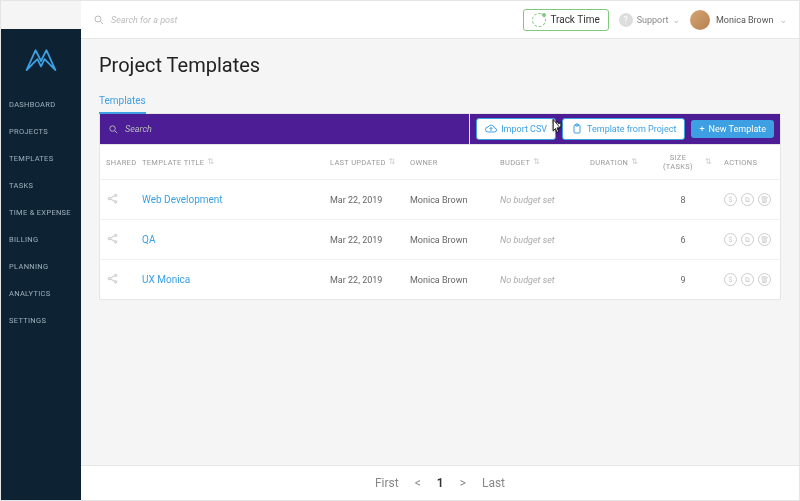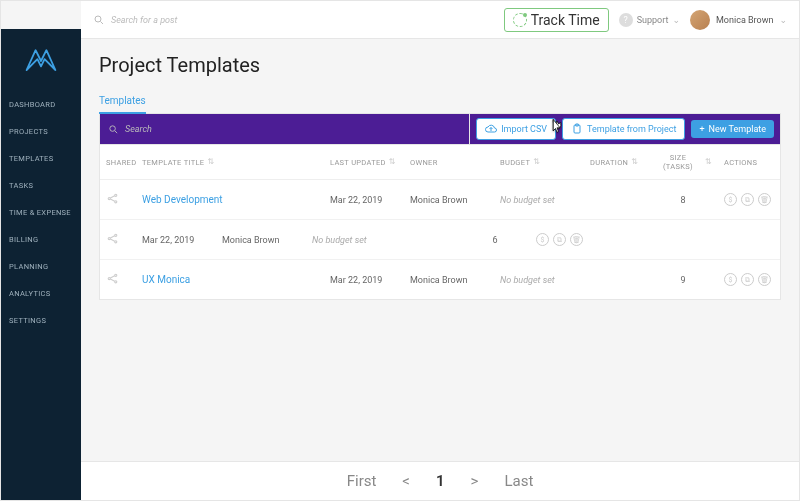--- a/index.html
+++ b/index.html
@@ -6,21 +6,21 @@
 body { background:#fff; width:800px; height:501px; overflow:hidden; font-size:10px; color:#333; }
 .app { display:flex; height:100%; border:1px solid #e5e5e5; background:#f5f5f5; }
 .sidebar { width:80px; background:#0d2233; color:#a8b3bb; display:flex; flex-direction:column; align-items:center; padding:14px 0; flex-shrink:0;margin-top:28px; }
 .logo { width:36px; height:36px; margin-bottom:18px; }
 .nav { display:flex; flex-direction:column; gap:12px; width:100%; }
 .nav-item { font-size:7.5px; letter-spacing:0.3px; color:#9fb1bd; cursor:pointer; padding:3px 8px; text-align:left; }
 .main { flex:1; display:flex; flex-direction:column; background:#f5f5f5; min-width:0; }
 .topbar { height:38px; background:#fff; border-bottom:1px solid #e6e6e6; display:flex; align-items:center; padding:0 12px; gap:10px; }
 .search-top { display:flex; align-items:center; gap:6px; color:#bbb; font-style:italic; font-size:9px; flex:1; }
 .search-top svg { width:12px; height:12px; }
-.track-time { display:flex; align-items:center; gap:4px; border:1px solid #7fc97f; border-radius:3px; padding:3px 8px; font-size:14px; color:#333; background:#fff; cursor:pointer; }
+.track-time { display:flex; align-items:center; gap:4px; border:1px solid #7fc97f; border-radius:3px; padding:3px 8px; font-size:10px; color:#333; background:#fff; cursor:pointer; }
 .clock-dot { width:14px; height:14px; border:1px dashed #7fc97f; border-radius:50%; position:relative; }
 .clock-dot::after { content:""; position:absolute; right:-1px; top:-1px; width:4px; height:4px; background:#7fc97f; border-radius:50%; }
 .support { display:flex; align-items:center; gap:4px; color:#888; font-size:9px; cursor:pointer; }
 .q-icon { width:14px; height:14px; background:#ddd; border-radius:50%; color:#fff; display:flex; align-items:center; justify-content:center; font-size:9px; }
 .user { display:flex; align-items:center; gap:6px; font-size:9px; color:#555; cursor:pointer; }
 .avatar { width:20px; height:20px; border-radius:50%; background:linear-gradient(135deg,#d4a574,#b88050); }
 .chev { color:#bbb; font-size:9px; }
 .content { padding:14px 18px 0 18px; display:flex; flex-direction:column; flex:1; min-height:0; }
 h1 { font-size:20px; font-weight:400; color:#222; margin-bottom:12px; }
 .tabs { display:flex; gap:16px; border-bottom:1px solid #e6e6e6; margin-bottom:0; }
@@ -51,21 +51,21 @@
 .trow:last-child { border-bottom:none; }
 .td { padding:4px 6px; }
 .shared-icn { color:#ccc; }
 .title-link { color:#3da0e3; cursor:pointer; font-size:10px; }
 .owner { color:#666; }
 .date { color:#666; }
 .budget { color:#aaa; font-style:italic; }
 .size { color:#666; text-align:center; }
 .actions { display:flex; gap:4px; color:#ccc; }
 .actions span { width:13px; height:13px; border:1px solid #ccc; border-radius:50%; display:flex; align-items:center; justify-content:center; font-size:7px; cursor:pointer; }
-.pager { display:flex; align-items:center; justify-content:center; gap:26px; padding:10px 0; font-size:15px; color:#888; background:#fff; border-top:1px solid #e6e6e6; margin-top:auto; }
+.pager { display:flex; align-items:center; justify-content:center; gap:16px; padding:10px 0; font-size:12px; color:#888; background:#fff; border-top:1px solid #e6e6e6; margin-top:auto; }
 .pager span { cursor:pointer; }
 .pager .cur { color:#333; font-weight:600; }
 .cursor-pointer { position:absolute; left:548px; top:118px; pointer-events:none; }
 .cursor-pointer svg { width:18px; height:18px; filter:drop-shadow(0 1px 1px rgba(0,0,0,0.3)); }
 .body-scroll { flex:1; display:flex; flex-direction:column; min-height:0; }
 </style>
 </head>
 <body>
 
 <div class="app">
@@ -204,20 +204,21 @@
               </div>
             </div>
             <div class="trow">
               <div class="td col-shared shared-icn"><svg width="13" height="13" viewBox="0 0 24 24">
                   <circle cx="6" cy="12" r="2" fill="none" stroke="#ccc" stroke-width="2"></circle>
                   <circle cx="18" cy="6" r="2" fill="none" stroke="#ccc" stroke-width="2"></circle>
                   <circle cx="18" cy="18" r="2" fill="none" stroke="#ccc" stroke-width="2"></circle>
                   <line x1="8" y1="11" x2="16" y2="7" stroke="#ccc" stroke-width="2"></line>
                   <line x1="8" y1="13" x2="16" y2="17" stroke="#ccc" stroke-width="2"></line>
                 </svg></div>
+              <div class="td col-title"><span class="title-link">QA</span></div>
               <div class="td col-updated date">Mar 22, 2019</div>
               <div class="td col-owner owner">Monica Brown</div>
               <div class="td col-budget budget">No budget set</div>
               <div class="td col-duration"></div>
               <div class="td col-size size">6</div>
               <div class="td col-actions actions">
                 <span>$</span>
                 <span>⧉</span>
                 <span>🗑</span>
               </div>

